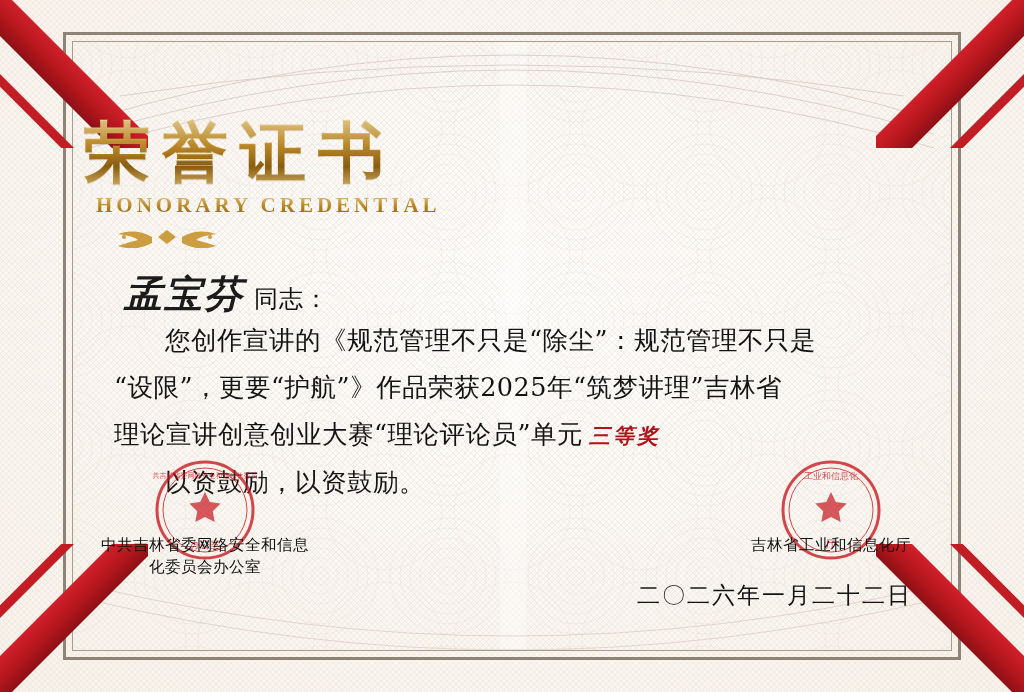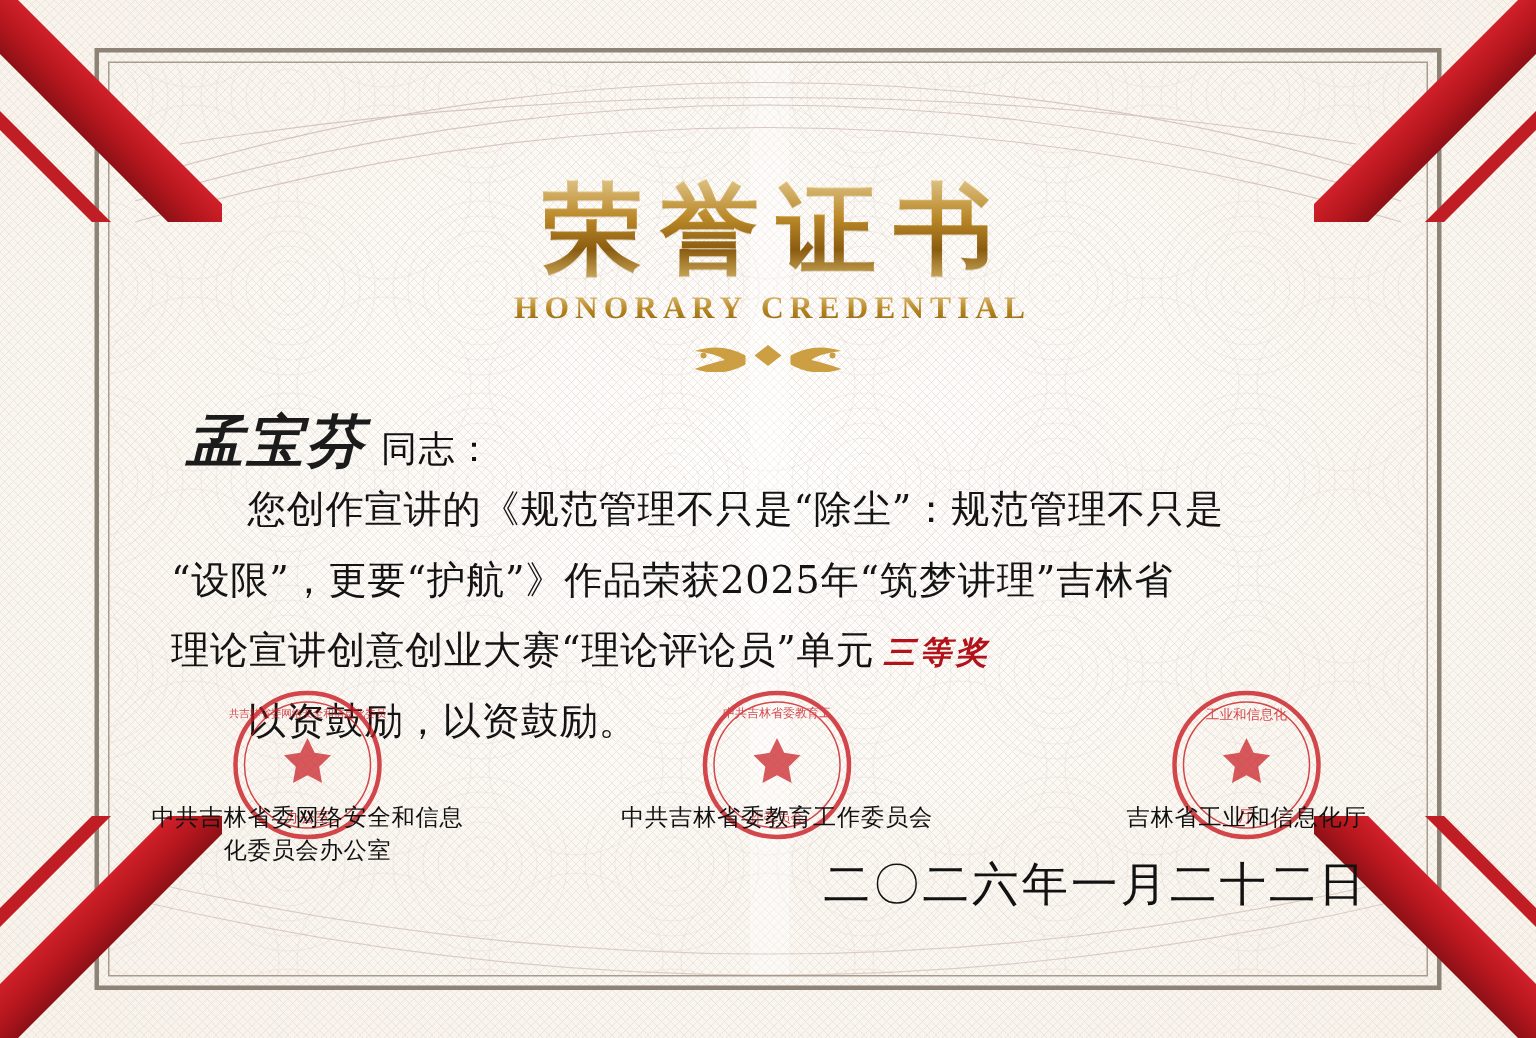--- a/index.html
+++ b/index.html
@@ -80,21 +80,21 @@
   .content {
     position: absolute;
     left: 72px; top: 41px; right: 72px; bottom: 41px;
   }
 
   
   .title-block {
     position: absolute;
     top: 78px;
     left: 0; right: 0;
-    text-align: center;
+    text-align: left;
   }
   .title-cn {
     font-family: "DejaVu Serif", serif;
     font-size: 66px;
     font-weight: bold;
     letter-spacing: 12px;
     line-height: 1;
     background: linear-gradient(180deg, #f3dca0 0%, #c8952f 40%, #8f6012 72%, #d8b869 100%);
     -webkit-background-clip: text;
     background-clip: text;
@@ -105,21 +105,21 @@
   .title-en {
     margin-top: 8px;
     font-family: "Liberation Serif", serif;
     font-size: 21px;
     letter-spacing: 4px;
     font-weight: 600;
     background: linear-gradient(180deg, #e8cd92 0%, #b4851f 55%, #8a5d12 100%);
     -webkit-background-clip: text;
     background-clip: text;
     color: transparent;
-    padding-left: 6px;
+    padding-left: 24px;
   }
   .title-orn {
     margin: 8px auto 0;
     width: 190px;
     height: 22px;
   }
 
   
   .addressee {
     position: absolute;
@@ -201,21 +201,21 @@
     letter-spacing: 0.5px;
     line-height: 22px;
   }
 
   
   .date-line {
     position: absolute;
     bottom: 40px;
     right: 40px;
     font-family: "DejaVu Serif", serif;
-    font-size: 31px;
+    font-size: 23px;
     color: #121212;
     letter-spacing: 2px;
   }
 </style>
 </head>
 <body>
 
 <div class="certificate">
 
   <svg class="guilloche" viewBox="0 0 1024 692" preserveAspectRatio="none">
@@ -319,32 +319,20 @@
             <circle cx="52" cy="52" r="48" stroke-width="3"></circle>
             <circle cx="52" cy="52" r="42" stroke-width="1"></circle>
           </g>
           <path d="M52 34 l4.8 9.9 10.9 1.6 -7.9 7.7 1.9 10.8 -9.7 -5.1 -9.7 5.1 1.9 -10.8 -7.9 -7.7 10.9 -1.6 z" fill="#c8161d" opacity="0.9"></path>
           <text x="52" y="20" font-size="7" fill="#c8161d" text-anchor="middle" font-family="'DejaVu Serif', serif">中共吉林省委网络安全和信息化委员会</text>
           <text x="52" y="90" font-size="10" fill="#c8161d" text-anchor="middle" font-family="'DejaVu Serif', serif">办公室</text>
         </svg>
         <div class="seal-name">中共吉林省委网络安全和信息化委员会办公室</div>
       </div>
 
-      <div class="seal-unit">
-        <svg class="seal-stamp" viewBox="0 0 104 104">
-          <g stroke="#c8161d" fill="none">
-            <circle cx="52" cy="52" r="48" stroke-width="3"></circle>
-            <circle cx="52" cy="52" r="42" stroke-width="1"></circle>
-          </g>
-          <path d="M52 34 l4.8 9.9 10.9 1.6 -7.9 7.7 1.9 10.8 -9.7 -5.1 -9.7 5.1 1.9 -10.8 -7.9 -7.7 10.9 -1.6 z" fill="#c8161d" opacity="0.9"></path>
-          <text x="52" y="20" font-size="8" fill="#c8161d" text-anchor="middle" font-family="'DejaVu Serif', serif">中共吉林省委教育工</text>
-          <text x="52" y="90" font-size="9" fill="#c8161d" text-anchor="middle" font-family="'DejaVu Serif', serif">作委员会</text>
-        </svg>
-        <div class="seal-name">中共吉林省委教育工作委员会</div>
-      </div>
 
       <div class="seal-unit">
         <svg class="seal-stamp" viewBox="0 0 104 104">
           <g stroke="#c8161d" fill="none">
             <circle cx="52" cy="52" r="48" stroke-width="3"></circle>
             <circle cx="52" cy="52" r="42" stroke-width="1"></circle>
           </g>
           <path d="M52 34 l4.8 9.9 10.9 1.6 -7.9 7.7 1.9 10.8 -9.7 -5.1 -9.7 5.1 1.9 -10.8 -7.9 -7.7 10.9 -1.6 z" fill="#c8161d" opacity="0.9"></path>
           <text x="52" y="21" font-size="9" fill="#c8161d" text-anchor="middle" font-family="'DejaVu Serif', serif">工业和信息化</text>
           <text x="52" y="90" font-size="11" fill="#c8161d" text-anchor="middle" font-family="'DejaVu Serif', serif">厅</text>

